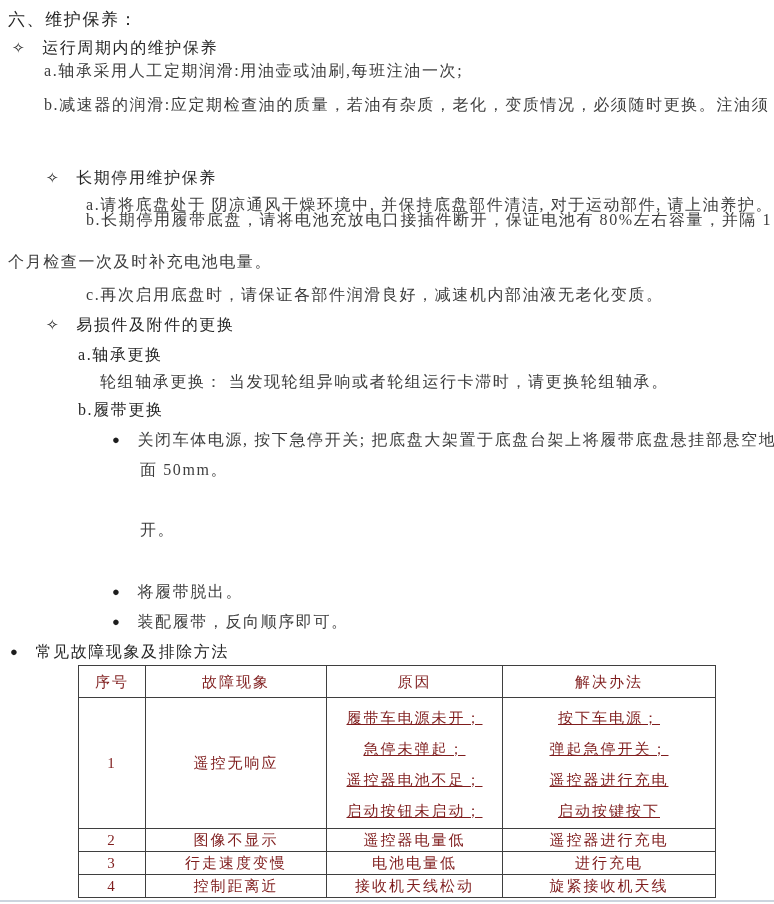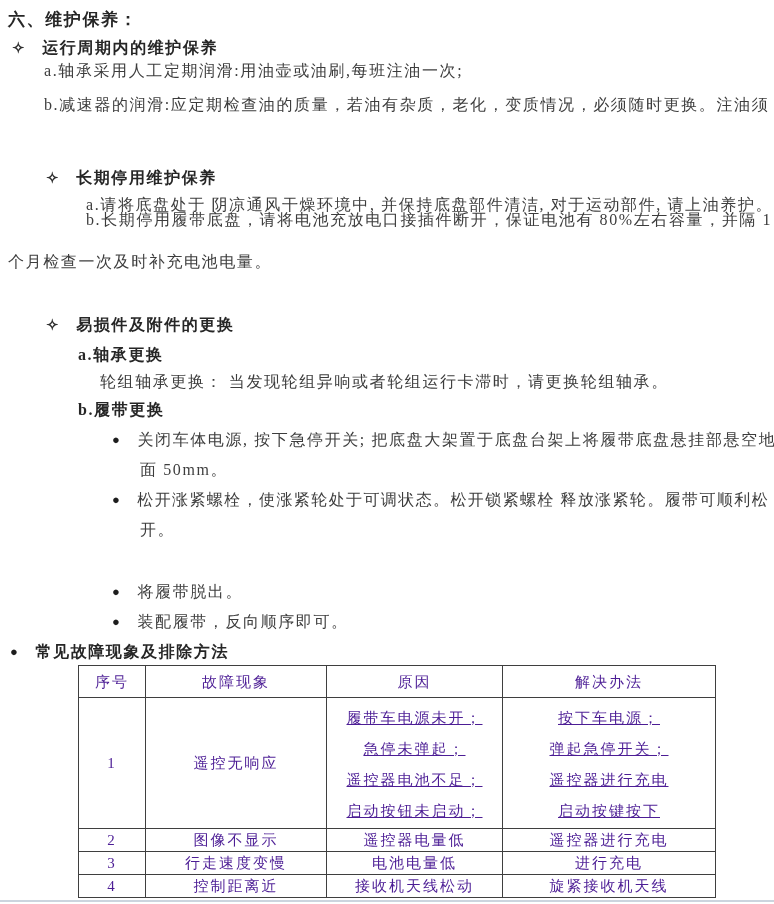--- a/index.html
+++ b/index.html
@@ -7,29 +7,29 @@
     position:relative;
     width:774px; height:904px;
     background:#ffffff;
     font-family:"Liberation Serif","DejaVu Serif",serif;
     font-size:16px; line-height:22px;
     color:#3d3d3d;
     letter-spacing:1.6px;
     overflow:hidden;
   }
   .ln { position:absolute; white-space:nowrap; }
-  .b  { font-weight:bold; color:#262626; }
+  .b  { font-weight:normal; color:#262626; }
   .fs17 { font-size:17px; }
   .ls14 { letter-spacing:1.4px; }
   .diamond { display:inline-block; margin-right:16px; font-size:15px; color:#2e2e2e; }
   .bdot { display:inline-block; margin-right:16px; font-size:13px; color:#1d1d1d; vertical-align:1px; }
   table.tbl {
     position:absolute; left:78px; top:665px; width:637px;
     border-collapse:collapse; table-layout:fixed;
-    font-size:15px; letter-spacing:2px; color:#4c1d95;
+    font-size:15px; letter-spacing:2px; color:#7f1d1d;
   }
   .tbl td, .tbl th {
     border:1px solid #3f3f3f; text-align:center; vertical-align:middle;
     font-weight:normal; padding:0; overflow:hidden;
   }
   .tbl tr.hdr  { height:32px; }
   .tbl tr.big  { height:131px; }
   .tbl tr.sm   { height:22px; line-height:22px; }
   .tline { height:31px; line-height:31px;text-decoration:underline; }
   .cellpad { padding-top:3px; }
@@ -47,35 +47,33 @@
   </div>
   <div class="ln" style="left:44px; top:60px">a.轴承采用人工定期润滑:用油壶或油刷,每班注油一次;</div>
   <div class="ln" style="left:44px; top:94px">b.减速器的润滑:应定期检查油的质量，若油有杂质，老化，变质情况，必须随时更换。注油须</div>
 
   <div class="ln b" style="left:46px; top:167px">
     <span class="diamond">✧</span><span>长期停用维护保养</span>
   </div>
   <div class="ln" style="left:86px; top:194px">a.请将底盘处于 阴凉通风干燥环境中, 并保持底盘部件清洁, 对于运动部件, 请上油养护。</div>
   <div class="ln" style="left:86px; top:209px">b.长期停用履带底盘，请将电池充放电口接插件断开，保证电池有 80%左右容量，并隔 1</div>
   <div class="ln" style="left:8px; top:251px">个月检查一次及时补充电池电量。</div>
+  <div class="ln" style="left:86px; top:284px">c.再次启用底盘时，请保证各部件润滑良好，减速机内部油液无老化变质。</div>
 
   <div class="ln b" style="left:46px; top:314px">
     <span class="diamond">✧</span><span>易损件及附件的更换</span>
   </div>
   <div class="ln b" style="left:78px; top:344px">a.轴承更换</div>
   <div class="ln" style="left:100px; top:371px">轮组轴承更换： 当发现轮组异响或者轮组运行卡滞时，请更换轮组轴承。</div>
   <div class="ln b" style="left:78px; top:399px">b.履带更换</div>
 
   <div class="ln" style="left:112px; top:429px">
     <span class="bdot">●</span><span>关闭车体电源, 按下急停开关; 把底盘大架置于底盘台架上将履带底盘悬挂部悬空地</span>
   </div>
   <div class="ln" style="left:140px; top:459px">面 50mm。</div>
-  <div class="ln ls14" style="left:112px; top:489px">
-    <span class="bdot">●</span><span>松开涨紧螺栓，使涨紧轮处于可调状态。松开锁紧螺栓 释放涨紧轮。履带可顺利松</span>
-  </div>
   <div class="ln" style="left:140px; top:519px">开。</div>
   <div class="ln" style="left:112px; top:581px">
     <span class="bdot">●</span><span>将履带脱出。</span>
   </div>
   <div class="ln" style="left:112px; top:611px">
     <span class="bdot">●</span><span>装配履带，反向顺序即可。</span>
   </div>
 
   <div class="ln b" style="left:10px; top:641px">
     <span class="bdot">●</span><span>常见故障现象及排除方法</span>

